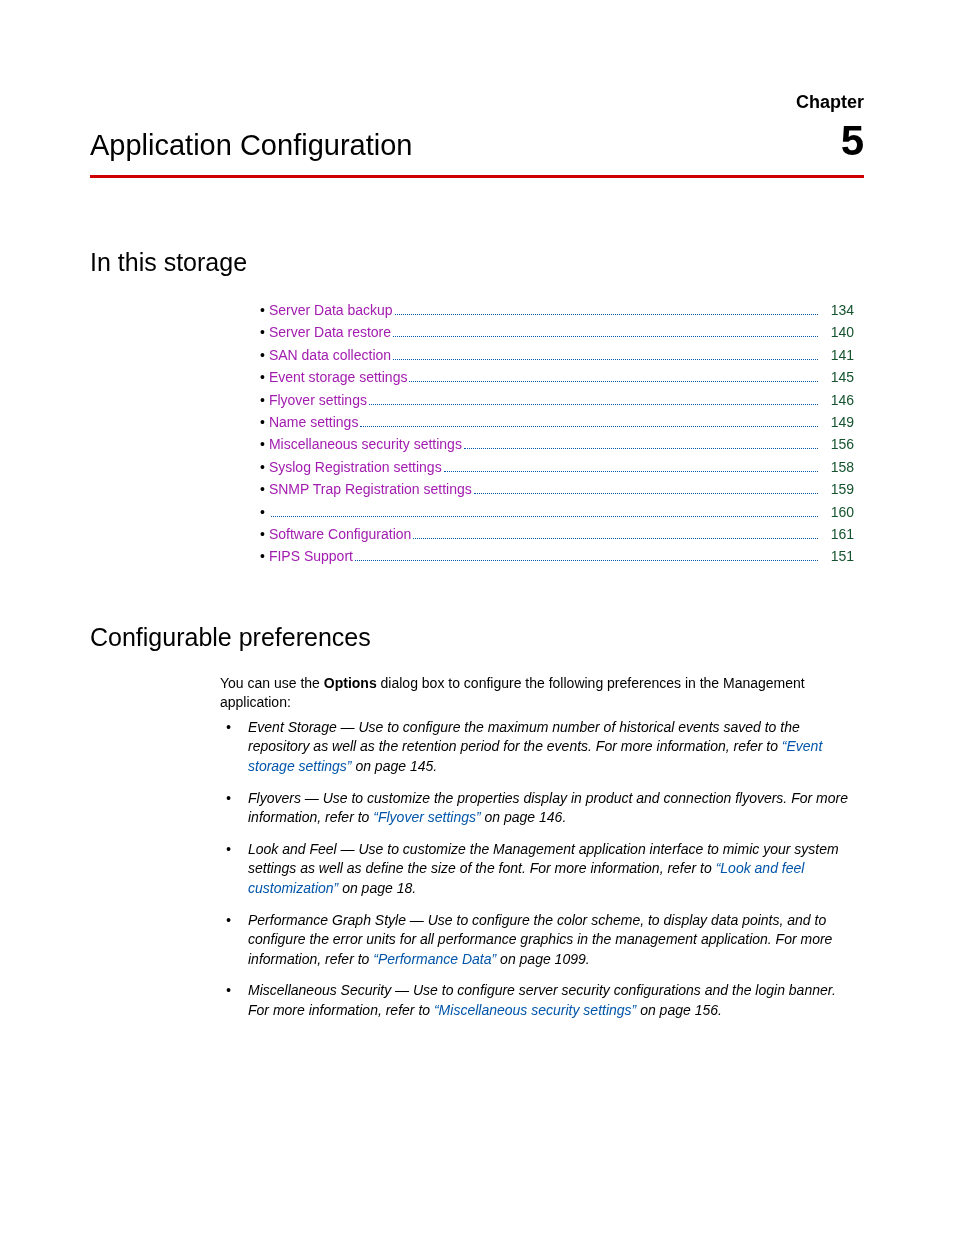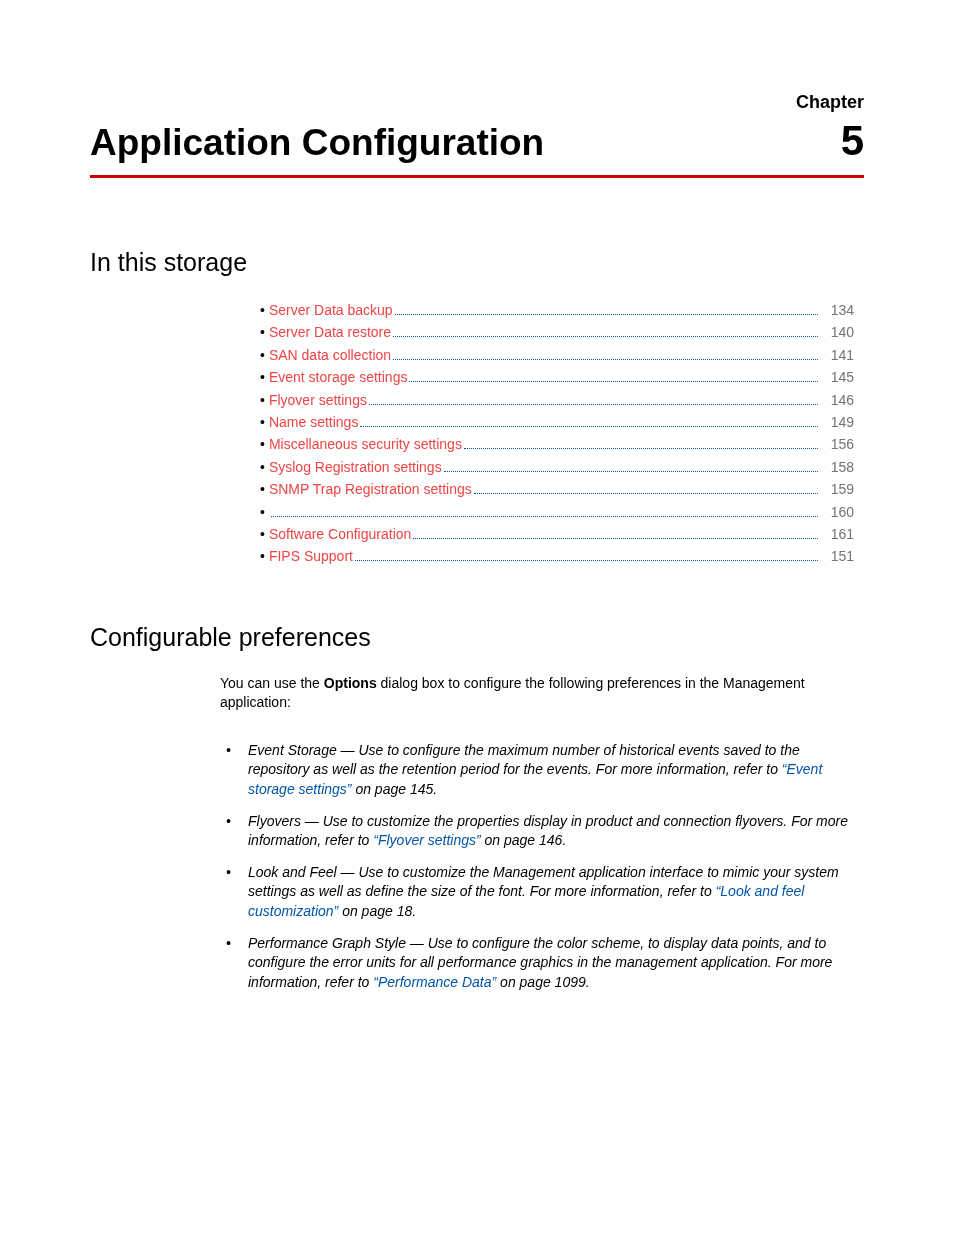--- a/index.html
+++ b/index.html
@@ -21,22 +21,22 @@
     }
     .header-row {
       display: flex;
       justify-content: space-between;
       align-items: baseline;
       border-bottom: 3px solid #c00;
       padding-bottom: 10px;
       margin-bottom: 70px;
     }
     .chapter-title {
-      font-size: 37px;
-      font-weight: bold;
+      font-size: 29px;
+      font-weight: normal;
       font-family: "Arial Narrow", Arial, sans-serif;
       font-stretch: condensed;
     }
     .chapter-number {
       font-size: 42px;
       font-weight: bold;
       font-family: "Arial Narrow", Arial, sans-serif;
       font-stretch: condensed;
     }
     h2.section-heading {
@@ -56,41 +56,41 @@
       align-items: baseline;
       font-size: 14px;
       line-height: 1.6;
       white-space: nowrap;
     }
     .toc-bullet {
       color: #000;
       margin-right: 4px;
     }
     .toc-link {
-      color: #ef4444;
+      color: #a21caf;
     }
     .toc-dots {
       flex: 1;
       border-bottom: 1.5px dotted #0055aa;
       margin: 0 4px 4px 2px;
       min-width: 10px;
     }
     .toc-page {
-      color: #737373;
+      color: #14532d;
       min-width: 32px;
       text-align: right;
     }
     .body-text {
       margin-left: 130px;
       margin-right: 10px;
       font-size: 14px;
       line-height: 1.4;
     }
     .intro-para {
-      margin-bottom: 28px;
+      margin-bottom: 5px;
     }
     .bold { font-weight: bold; }
     ul.prefs {
       list-style: none;
       padding: 0;
       font-style: italic;
     }
     ul.prefs > li {
       position: relative;
       padding-left: 28px;
@@ -195,14 +195,15 @@
 
 <div class="body-text">
   <p class="intro-para">
     <span>You can use the </span><span class="bold">Options</span><span> dialog box to configure the following preferences in the Management application:</span>
   </p>
   <ul class="prefs" id="prefs">
       <li><span>Event Storage — Use to configure the maximum number of historical events saved to the repository as well as the retention period for the events. For more information, refer to </span><span class="xref">“Event storage settings”</span><span> on page 145.</span></li>
       <li><span>Flyovers — Use to customize the properties display in product and connection flyovers. For more information, refer to </span><span class="xref">“Flyover settings”</span><span> on page 146.</span></li>
       <li><span>Look and Feel — Use to customize the Management application interface to mimic your system settings as well as define the size of the font. For more information, refer to </span><span class="xref">“Look and feel customization”</span><span> on page 18.</span></li>
       <li><span>Performance Graph Style — Use to configure the color scheme, to display data points, and to configure the error units for all performance graphics in the management application. For more information, refer to </span><span class="xref">“Performance Data”</span><span> on page 1099.</span></li>
+      <li><span>Miscellaneous Security — Use to configure server security configurations and the login banner. For more information, refer to </span><span class="xref">“Miscellaneous security settings”</span><span> on page 156.</span></li>
     </ul>
 </div>
 
 </body></html>

